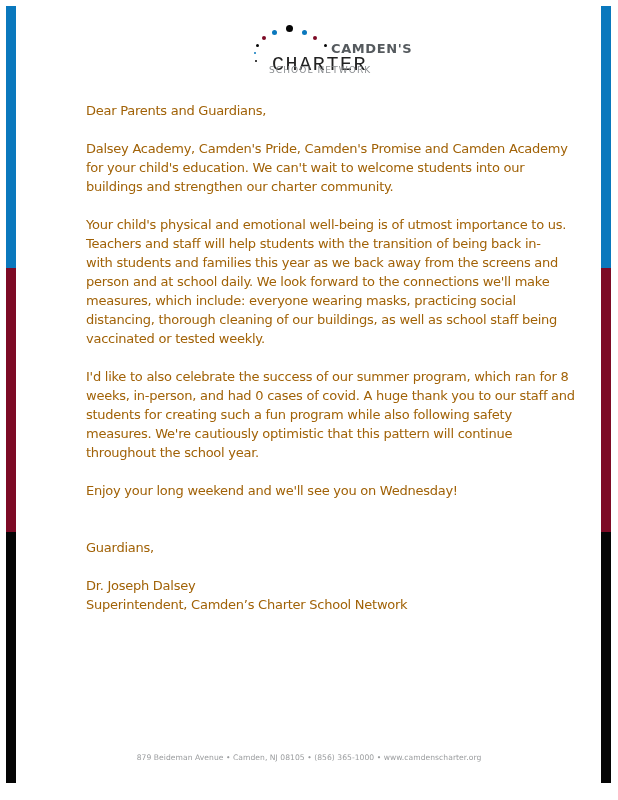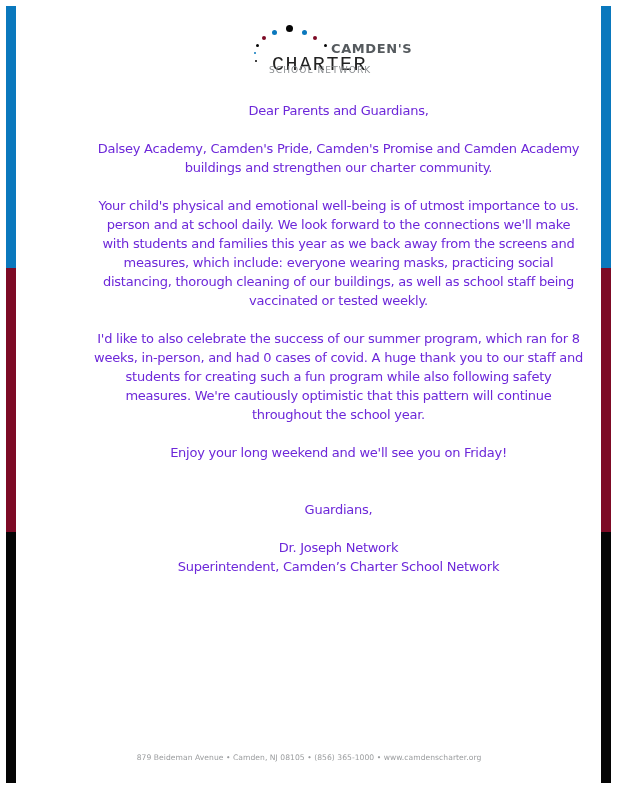--- a/index.html
+++ b/index.html
@@ -11,21 +11,21 @@
   .seg-1 { top: 0; height: 262px; }
   .seg-2 { top: 262px; height: 264px; }
   .seg-3 { top: 526px; height: 251px; }
 
   .logo { position: absolute; left: 245px; top: 20px; width: 140px; height: 60px; }
   .dot { position: absolute; border-radius: 50%; }
   .logo-camdens { position: absolute; left: 86px; top: 21px; font-family: "DejaVu Sans", sans-serif; font-size: 13px; letter-spacing: 0.6px; color: #555a5e; font-weight: bold; white-space: nowrap; }
   .logo-charter { position: absolute; left: 27px; top: 26px; font-family: Liberation Mono, monospace; font-size: 20px; letter-spacing: 1.6px; color: #222222; white-space: nowrap; margin-top: 7px; }
   .logo-network { position: absolute; left: 8px; top: 45px; font-family: "DejaVu Sans", sans-serif; font-size: 9px; letter-spacing: 1.1px; color: #8a8d90; white-space: nowrap; margin-left: 16px; }
 
-  .letter { position: absolute; left: 86px; top: 101px; width: 505px; font-family: "DejaVu Sans", sans-serif; font-size: 13px; line-height: 19px; color: #6d28d9; letter-spacing: -0.25px; text-align: center; }
+  .letter { position: absolute; left: 86px; top: 101px; width: 505px; font-family: "DejaVu Sans", sans-serif; font-size: 13px; line-height: 19px; color: #a16207; letter-spacing: -0.25px; }
   .letter p { margin: 0 0 19px 0; }
   .letter .line { display: block; white-space: nowrap; }
   .letter .sig { margin: 0; }
 
   .footer { position: absolute; left: 0; width: 618px; top: 753px; text-align: center; font-family: "DejaVu Sans", sans-serif; font-size: 7.6px; color: #9a9c9e; letter-spacing: 0.05px; white-space: nowrap; }
 </style>
 </head>
 <body>
 
 <div class="bar bar-left">
@@ -52,45 +52,47 @@
   <span class="logo-camdens">CAMDEN'S</span>
   <span class="logo-charter">CHARTER</span>
   <span class="logo-network">SCHOOL NETWORK</span>
 </div>
 
 <div class="letter">
   <p>Dear Parents and Guardians,</p>
 
   <p>
     <span class="line">Dalsey Academy, Camden's Pride, Camden's Promise and Camden Academy</span>
+    <span class="line">for your child's education. We can't wait to welcome students into our</span>
     <span class="line">buildings and strengthen our charter community.</span>
   </p>
 
   <p>
     <span class="line">Your child's physical and emotional well-being is of utmost importance to us.</span>
+    <span class="line">Teachers and staff will help students with the transition of being back in-</span>
+    <span class="line">with students and families this year as we back away from the screens and</span>
     <span class="line">person and at school daily. We look forward to the connections we'll make</span>
-    <span class="line">with students and families this year as we back away from the screens and</span>
     <span class="line">measures, which include: everyone wearing masks, practicing social</span>
     <span class="line">distancing, thorough cleaning of our buildings, as well as school staff being</span>
     <span class="line">vaccinated or tested weekly.</span>
   </p>
 
   <p>
     <span class="line">I'd like to also celebrate the success of our summer program, which ran for 8</span>
     <span class="line">weeks, in-person, and had 0 cases of covid. A huge thank you to our staff and</span>
     <span class="line">students for creating such a fun program while also following safety</span>
     <span class="line">measures. We're cautiously optimistic that this pattern will continue</span>
     <span class="line">throughout the school year.</span>
   </p>
 
   <p style="margin-bottom:38px">
-    <span class="line">Enjoy your long weekend and we'll see you on Friday!</span>
+    <span class="line">Enjoy your long weekend and we'll see you on Wednesday!</span>
   </p>
 
   <p>Guardians,</p>
 
   <p class="sig">
-    <span class="line">Dr. Joseph Network</span>
+    <span class="line">Dr. Joseph Dalsey</span>
     <span class="line">Superintendent, Camden’s Charter School Network</span>
   </p>
 </div>
 
 <div class="footer">879 Beideman Avenue • Camden, NJ 08105 • (856) 365-1000 • www.camdenscharter.org</div>
 
 </body></html>

